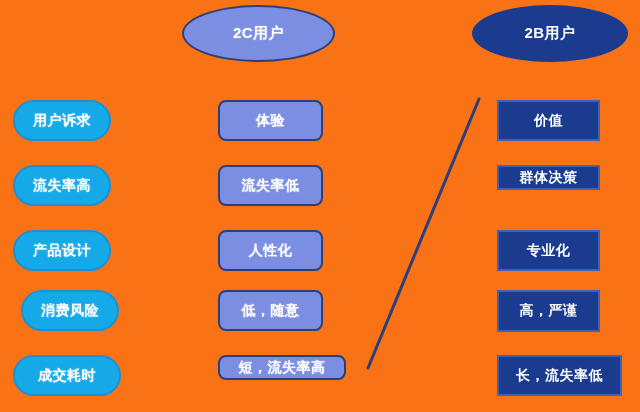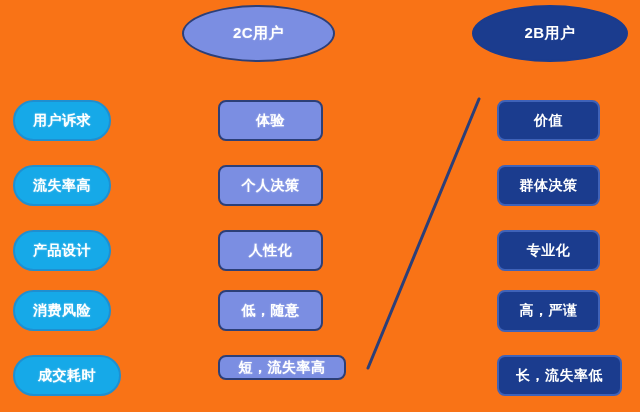--- a/index.html
+++ b/index.html
@@ -105,48 +105,48 @@
   }
   .node.col-mid {
     background: #7b8ee2;
     border: 2px solid #2c3f78;
     border-radius: 8px;
     text-shadow: 0 0 2px rgba(255,255,255,0.45);
   }
   .node.col-right {
     background: #1b3c8e;
     border: 2px solid #3f62b8;
-    border-radius: 8px;
+    border-radius: 0;
   }
 </style>
 </head>
 <body>
 
 <div id="canvas">
 
   <svg class="divider-svg" viewBox="0 0 640 412">
     <line x1="368" y1="368" x2="479" y2="99" stroke="#2c3f78" stroke-width="3" stroke-linecap="round"></line>
   </svg>
 
   <div class="header-ellipse c2">2C用户</div>
 
   <div class="header-ellipse b2">2B用户</div>
 
 
   <div class="node col-left" style="left:13px;  top:100px; width:98px;  height:41px;">用户诉求</div>
   <div class="node col-left" style="left:13px;  top:165px; width:98px;  height:41px;">流失率高</div>
   <div class="node col-left" style="left:13px;  top:230px; width:98px;  height:41px;">产品设计</div>
-  <div class="node col-left" style="left:13px;  top:290px; width:98px;  height:41px;">消费风险</div>
+  <div class="node col-left" style="left:21px;  top:290px; width:98px;  height:41px;">消费风险</div>
   <div class="node col-left" style="left:13px;  top:355px; width:108px; height:41px;">成交耗时</div>
 
   <div class="node col-mid" style="left:218px; top:100px; width:105px; height:41px;">体验</div>
-  <div class="node col-mid" style="left:218px; top:165px; width:105px; height:41px;">个人决策</div>
+  <div class="node col-mid" style="left:218px; top:165px; width:105px; height:41px;">流失率低</div>
   <div class="node col-mid" style="left:218px; top:230px; width:105px; height:41px;">人性化</div>
   <div class="node col-mid" style="left:218px; top:290px; width:105px; height:41px;">低，随意</div>
   <div class="node col-mid" style="left:218px; top:355px; width:128px; height:25px;">短，流失率高</div>
 
   <div class="node col-right" style="left:497px; top:100px; width:103px; height:41px;">价值</div>
-  <div class="node col-right" style="left:497px; top:165px; width:103px; height:41px;">群体决策</div>
+  <div class="node col-right" style="left:497px; top:165px; width:103px; height:25px;">群体决策</div>
   <div class="node col-right" style="left:497px; top:230px; width:103px; height:41px;">专业化</div>
   <div class="node col-right" style="left:497px; top:290px; width:103px; height:42px;">高，严谨</div>
   <div class="node col-right" style="left:497px; top:355px; width:125px; height:41px;">长，流失率低</div>
 
 </div>
 
 </body></html>

